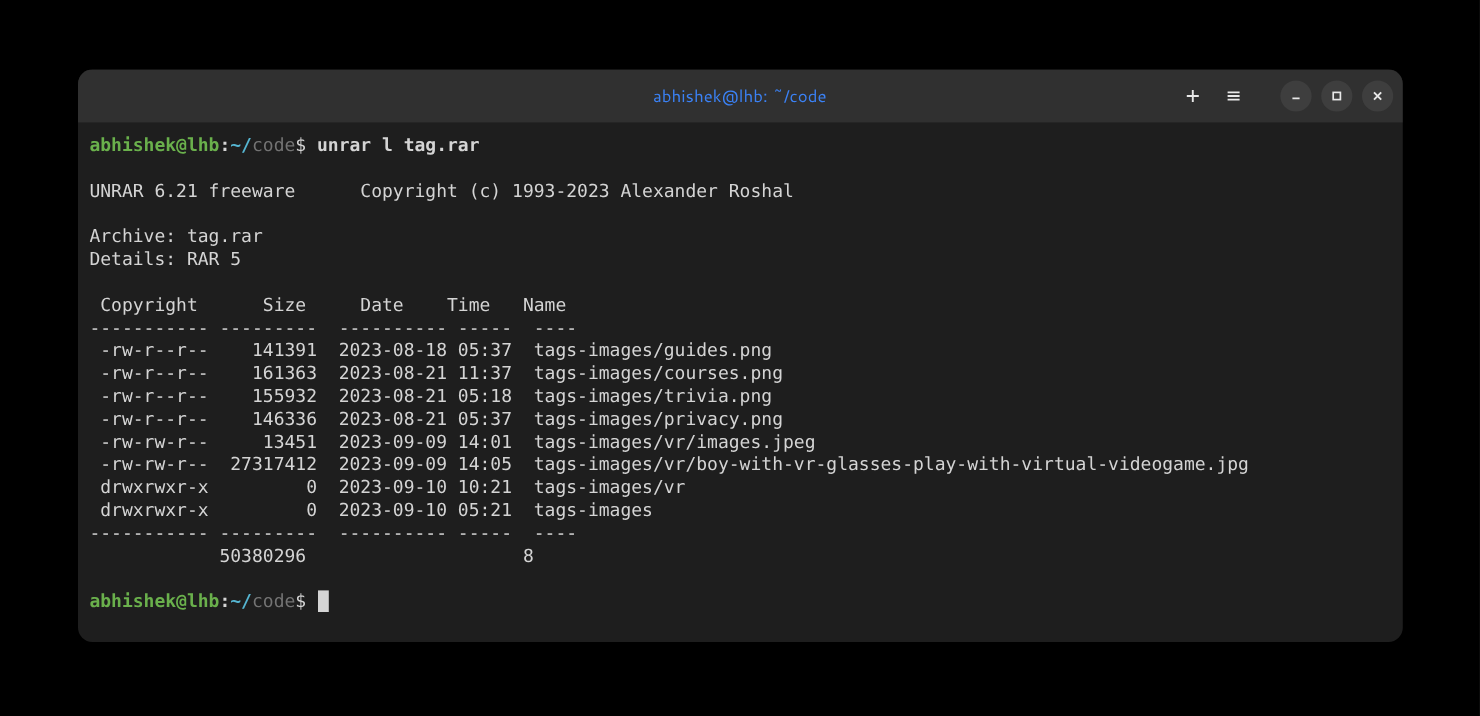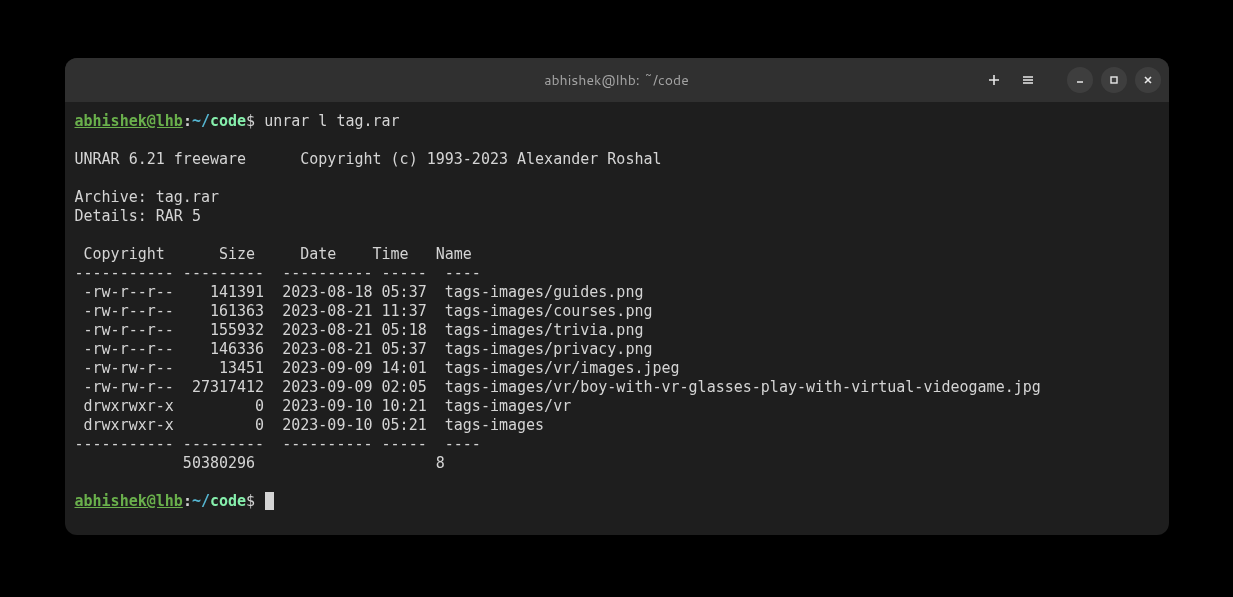--- a/index.html
+++ b/index.html
@@ -24,21 +24,21 @@
       overflow: hidden;
     }
     .titlebar {
       height: 44px;
       background: #303030;
       display: flex;
       align-items: center;
       position: relative;
     }
     .title {
-      color: #a3a3a3;
+      color: #3b82f6;
       font-size: 14px;
       font-family: -apple-system, 'Segoe UI', Cantarell, sans-serif;
       width: 100%;
       text-align: center;
     }
     .window-controls {
       position: absolute;
       right: 8px;
       display: flex;
       gap: 8px;
@@ -67,26 +67,26 @@
       background: transparent;
     }
     .terminal-body {
       padding: 10px 10px 24px 10px;
       font-size: 15px;
       line-height: 19px;
       color: #d4d4d4;
       white-space: pre;
       font-family: 'DejaVu Sans Mono', 'Liberation Mono', Consolas, monospace;
     }
-    .prompt-user { color: #6ab04c; font-weight: bold; text-decoration: underline; }
+    .prompt-user { color: #6ab04c; font-weight: bold; }
     .prompt-colon { color: #d4d4d4; font-weight: bold; }
     .prompt-tilde { color: #56b6d2; font-weight: bold; }
-    .prompt-path { color: #86efac; font-weight: bold; }
+    .prompt-path { color: #737373; font-weight: normal; }
     .prompt-dollar { color: #d4d4d4; }
-    .cmd { color: #d4d4d4; }
+    .cmd { color: #d4d4d4; font-weight: bold; }
     .cursor {
       display: inline-block;
       width: 9px;
       height: 18px;
       background: #d4d4d4;
       vertical-align: text-bottom;
       margin-left: 1px;
     }
     svg { display: block; }
   </style>
@@ -134,20 +134,20 @@
 <span>Archive: tag.rar</span>
 <span>Details: RAR 5</span>
 
 <span> Copyright      Size     Date    Time   Name</span>
 <span>----------- ---------  ---------- -----  ----</span>
 <span> -rw-r--r--    141391  2023-08-18 05:37  tags-images/guides.png</span>
 <span> -rw-r--r--    161363  2023-08-21 11:37  tags-images/courses.png</span>
 <span> -rw-r--r--    155932  2023-08-21 05:18  tags-images/trivia.png</span>
 <span> -rw-r--r--    146336  2023-08-21 05:37  tags-images/privacy.png</span>
 <span> -rw-rw-r--     13451  2023-09-09 14:01  tags-images/vr/images.jpeg</span>
-<span> -rw-rw-r--  27317412  2023-09-09 02:05  tags-images/vr/boy-with-vr-glasses-play-with-virtual-videogame.jpg</span>
+<span> -rw-rw-r--  27317412  2023-09-09 14:05  tags-images/vr/boy-with-vr-glasses-play-with-virtual-videogame.jpg</span>
 <span> drwxrwxr-x         0  2023-09-10 10:21  tags-images/vr</span>
 <span> drwxrwxr-x         0  2023-09-10 05:21  tags-images</span>
 <span>----------- ---------  ---------- -----  ----</span>
 <span>            50380296                    8</span>
 
 <span class="prompt-user">abhishek@lhb</span><span class="prompt-colon">:</span><span class="prompt-tilde">~/</span><span class="prompt-path">code</span><span class="prompt-dollar">$</span> <span class="cursor"></span></div>
 </div>
 
 </body></html>

